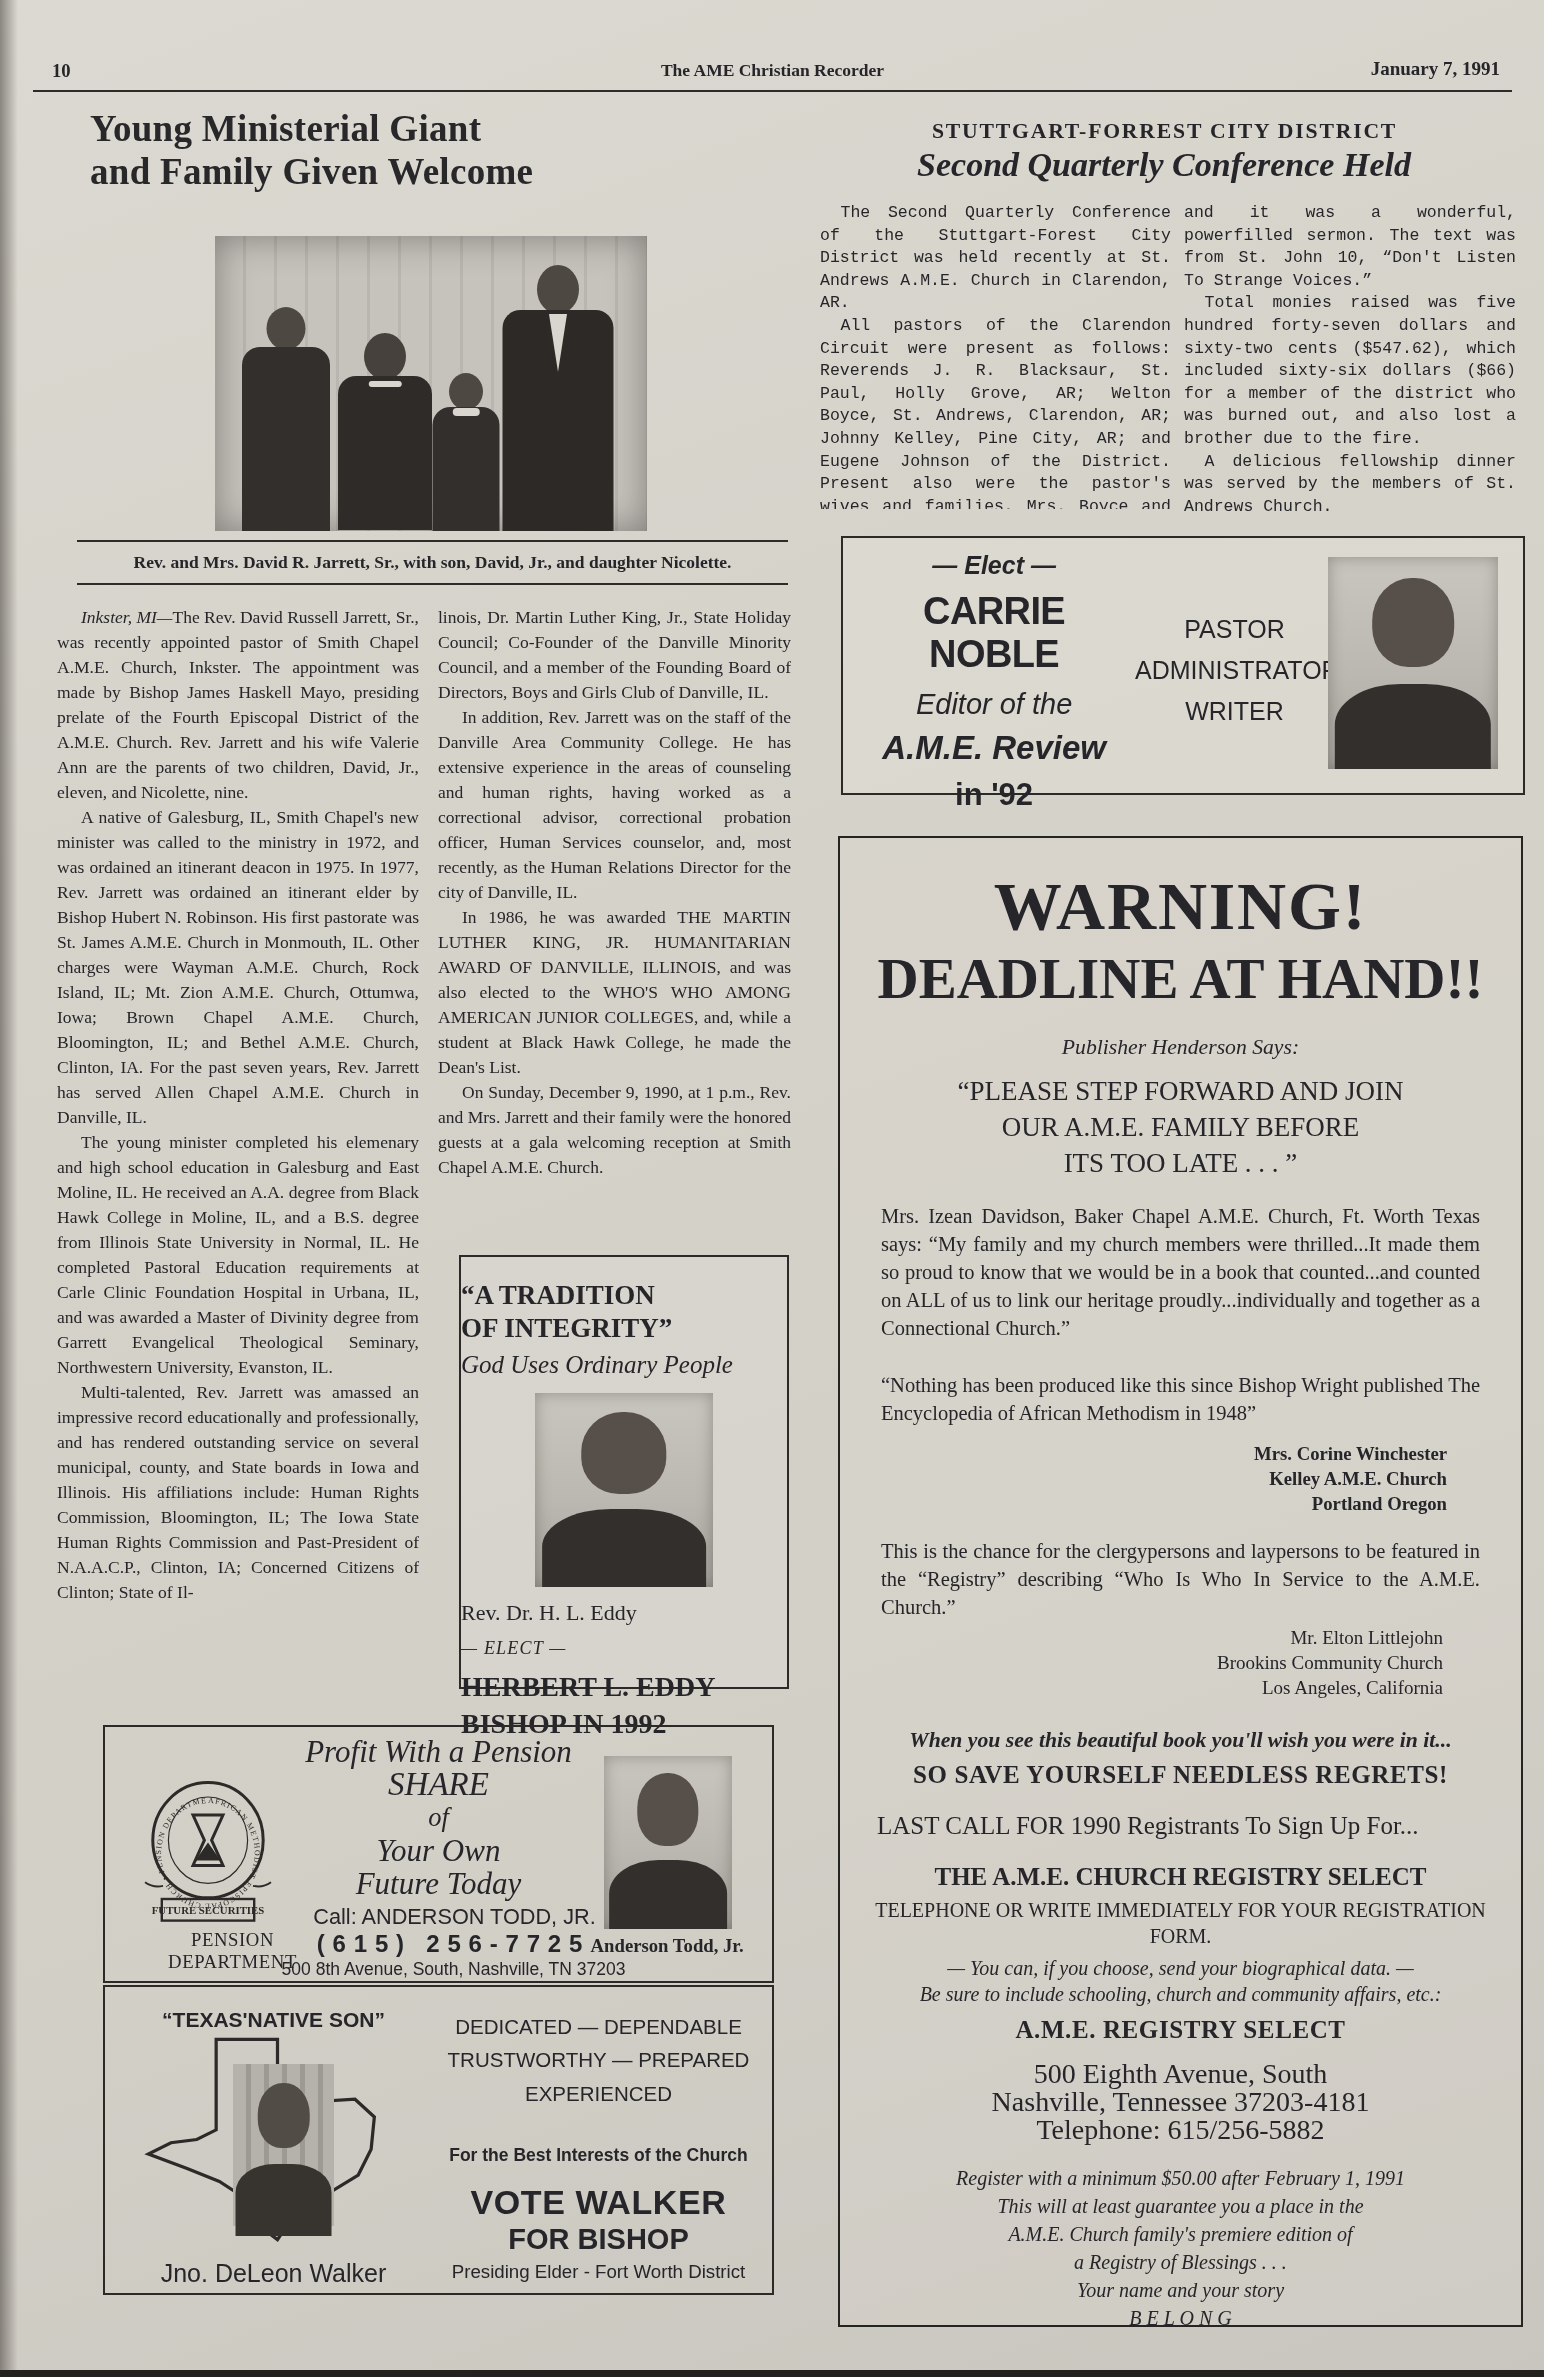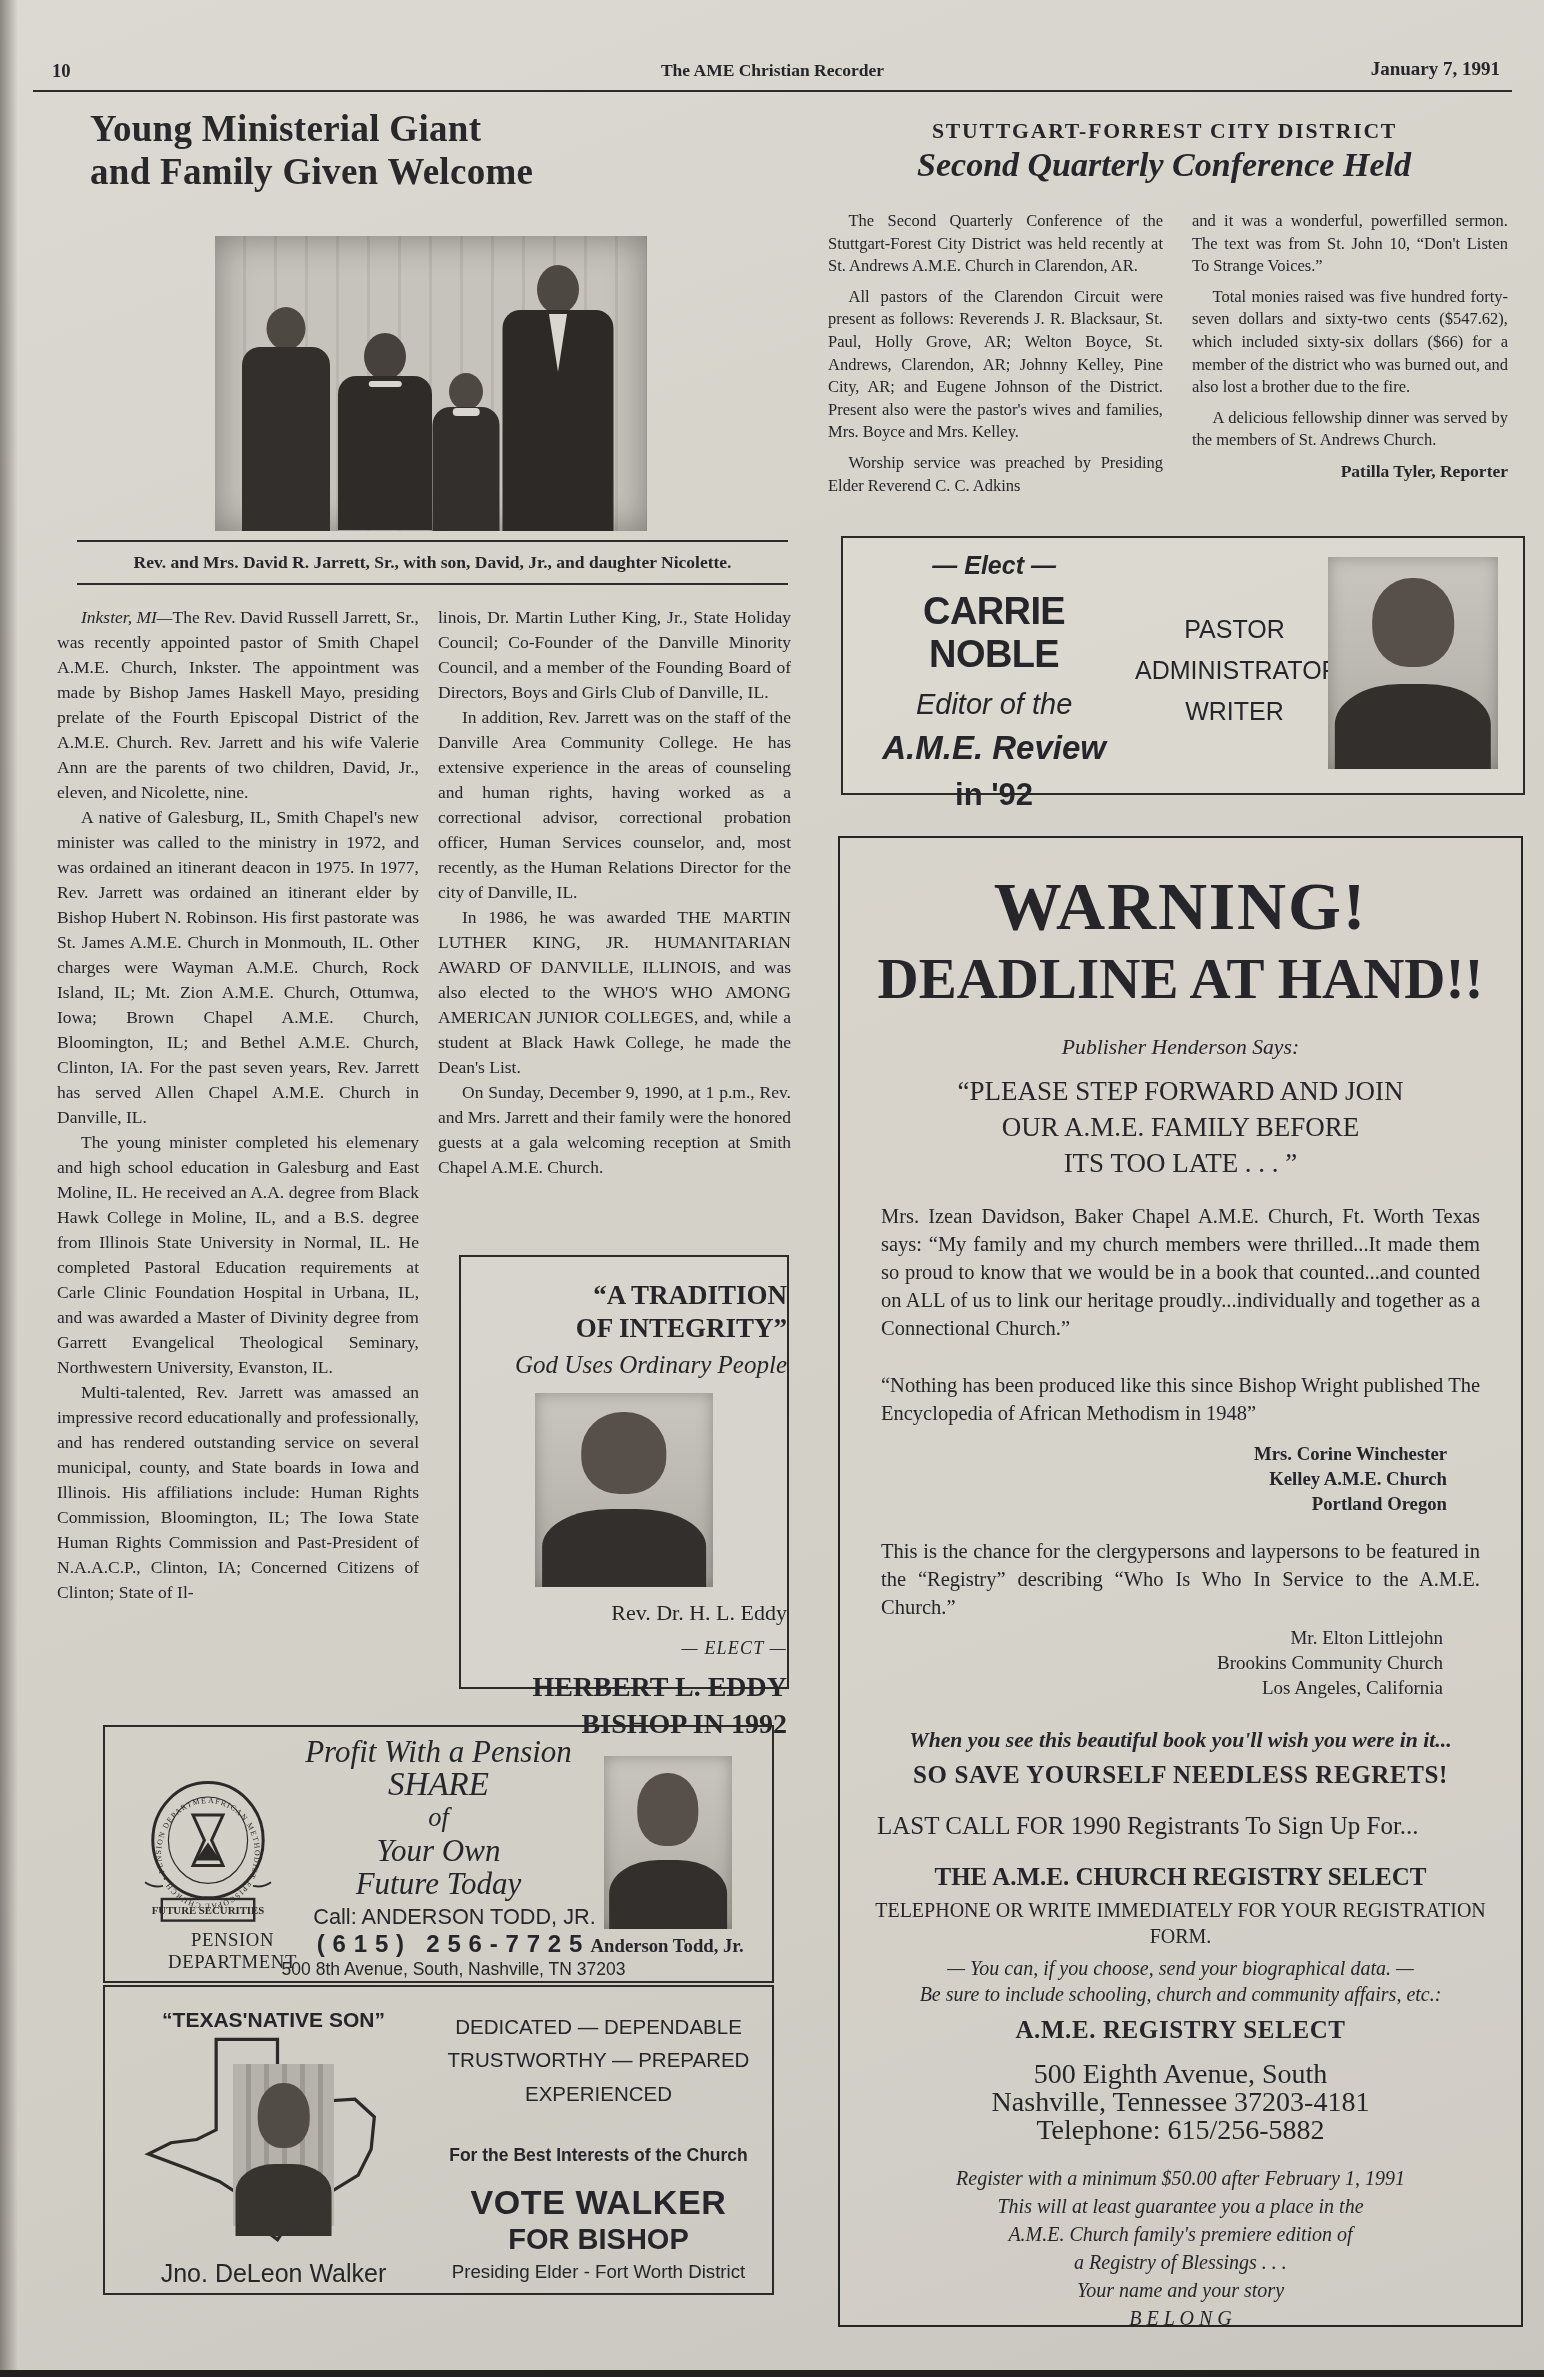--- a/index.html
+++ b/index.html
@@ -30,21 +30,21 @@
   #caption-box{left:77px;top:540px;width:699px;border-top:2.4px solid #2c2b29;border-bottom:2.4px solid #2c2b29;
     padding:9.6px 6px 10.8px;text-align:center;font-weight:bold;font-size:17.5px;}
   .newscol{font-size:17.5px;line-height:25px;text-align:justify;overflow:hidden;}
   .newscol p{margin:0;text-indent:24px;}
   .newscol p.noind{text-indent:0;}
   #jarrett-col1{left:57px;top:605px;width:362px;height:1113px;}
   #jarrett-col2{left:438px;top:605px;width:353px;height:641px;}
   .dateline{font-style:italic;}
 
   
-  #eddy-ad{left:459px;top:1255px;width:326px;height:430px;border:2.4px solid #2b2a28;text-align:right;
+  #eddy-ad{left:459px;top:1255px;width:326px;height:430px;border:2.4px solid #2b2a28;text-align:left;
     background:rgba(224,221,214,.35);}
   #eddy-title{margin-top:21.7px;font-size:27px;line-height:1.22;font-weight:bold;}
   #eddy-sub{margin-top:6px;font-size:25px;font-style:italic;}
   #eddy-photo{width:178px;height:194px;margin:14.4px auto 0;}
   #eddy-cap{margin-top:13.2px;font-size:22px;}
   #eddy-elect{margin-top:12px;font-size:18px;font-style:italic;letter-spacing:1.2px;}
   #eddy-name{margin-top:12px;font-size:28px;font-weight:bold;}
   #eddy-pos{margin-top:4.8px;font-size:28px;font-weight:bold;}
 
   
@@ -84,21 +84,21 @@
   #wq1{top:28px;font-size:20.5px;} #wq2{top:61px;font-size:20.5px;} #wq3{top:95px;font-size:20.5px;}
   #wslogan{top:158px;font-size:17.5px;font-weight:bold;}
   #wvote1{top:196px;font-size:34px;font-weight:bold;letter-spacing:0.6px;}
   #wvote2{top:236px;font-size:29px;font-weight:bold;}
   #wsub{top:274px;font-size:18.7px;}
 
   
   #stutt-kicker{left:812px;top:119px;width:705px;text-align:center;font-weight:bold;font-size:21.7px;letter-spacing:1.8px;}
   #stutt-headline{left:809px;top:146px;width:710px;text-align:center;font-weight:bold;font-style:italic;font-size:34px;}
   .stuttcol{font-size:16.5px;line-height:22.6px;text-align:justify;overflow:hidden;}
-  .stuttcol p{margin:8px;text-indent:20.5px;}
+  .stuttcol p{margin:0;text-indent:20.5px;font-family:Liberation Mono, monospace;}
   .stuttcol p.noind{text-indent:0;}
   #stutt-col1{left:820px;top:202px;width:351px;height:307px;}
   #stutt-col2{left:1184px;top:202px;width:332px;height:319px;}
   #stutt-byline{margin-top:8.4px;text-align:right;font-weight:bold;font-size:17.5px;text-indent:0;}
 
   
   #noble-ad{left:841px;top:536px;width:680px;height:255px;border:2.4px solid #2b2a28;background:rgba(226,223,216,.45);
     font-family:"Liberation Sans",sans-serif;}
   #noble-left{position:absolute;left:15.6px;top:13.2px;width:271px;text-align:center;}
   #noble-elect{font-size:25px;font-weight:bold;font-style:italic;}

